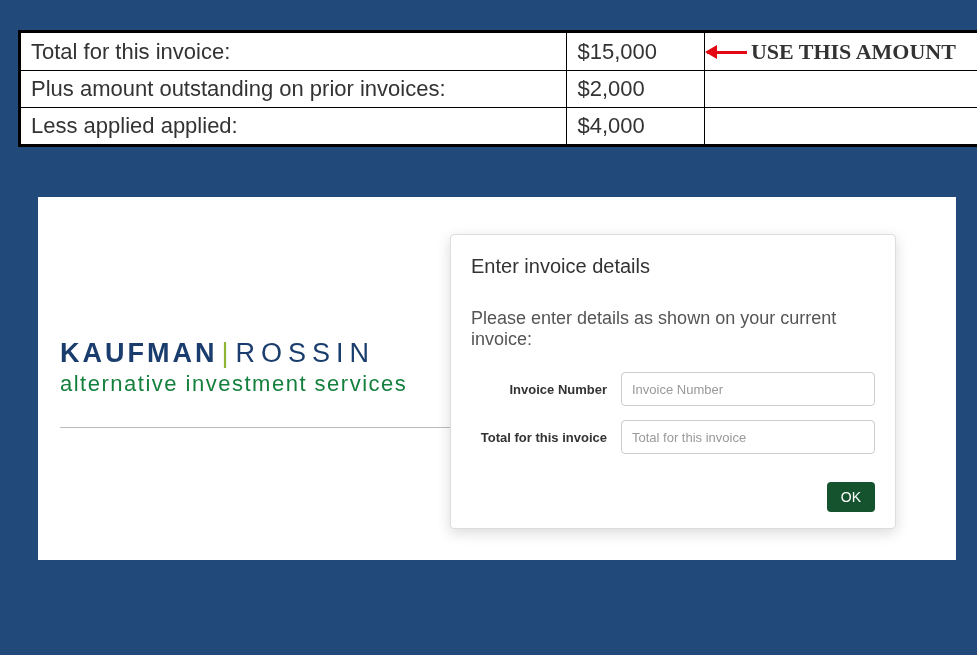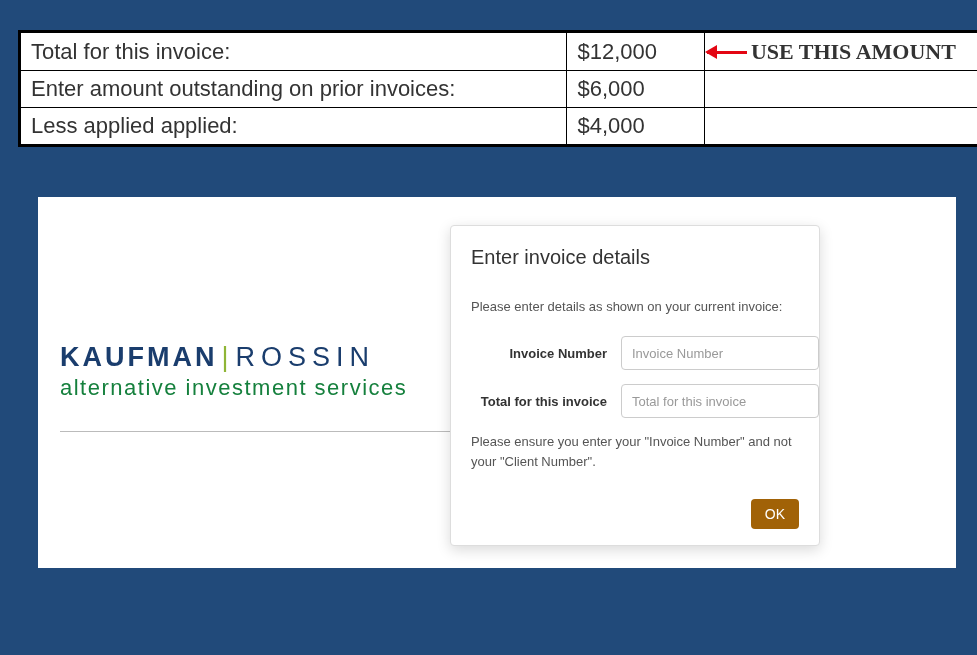--- a/index.html
+++ b/index.html
@@ -100,35 +100,35 @@
       font-weight: 300;
     }
     .brand-underline {
       height: 1px;
       background: #bbb;
       margin-top: 30px;
       width: 100%;
     }
 
     .dialog {
-      width: 370px;
+      width: 446px;
       border: 1px solid #ddd;
       border-radius: 4px;
       box-shadow: 0 4px 14px rgba(0,0,0,0.15);
       padding: 20px 20px 16px 20px;
       background: #fff;
     }
     .dialog-title {
       font-size: 20px;
       color: #333;
       margin-bottom: 30px;
       font-weight: 400;
     }
     .dialog-intro {
-      font-size: 13px;
+      font-size: 18px;
       color: #555;
       margin-bottom: 22px;
     }
     .form-row {
       display: flex;
       align-items: center;
       margin-bottom: 14px;
     }
     .form-label {
       flex: 0 0 150px;
@@ -155,47 +155,47 @@
       color: #555;
       margin-top: 14px;
       line-height: 1.5;
     }
     .dialog-footer {
       display: flex;
       justify-content: flex-end;
       margin-top: 28px;
     }
     .ok-btn {
-      background: #a16207;
+      background: #14532d;
       color: #fff;
       border: none;
       border-radius: 4px;
       padding: 7px 14px;
       font-size: 14px;
       cursor: pointer;
     }
   </style>
 </head>
 <body>
 
 <table class="invoice-table">
   <tbody>
       <tr>
     <td class="col-label">Total for this invoice:</td>
-    <td class="col-amount">$12,000</td>
+    <td class="col-amount">$15,000</td>
     <td class="col-note">
       <span class="arrow-wrap">
         <span class="arrow"></span>
         <span class="note-text">USE THIS AMOUNT</span>
       </span>
     </td>
   </tr>
   <tr>
-    <td class="col-label">Enter amount outstanding on prior invoices:</td>
-    <td class="col-amount">$6,000</td>
+    <td class="col-label">Plus amount outstanding on prior invoices:</td>
+    <td class="col-amount">$2,000</td>
     <td class="col-note"></td>
   </tr>
   <tr>
     <td class="col-label">Less applied applied:</td>
     <td class="col-amount">$4,000</td>
     <td class="col-note"></td>
   </tr>
 </tbody>
   </table>
 
@@ -216,20 +216,19 @@
     <div class="form-row">
       <label class="form-label">Invoice Number</label>
       <input class="form-input" type="text" placeholder="Invoice Number" style="">
     </div>
 
     <div class="form-row">
       <label class="form-label">Total for this invoice</label>
       <input class="form-input" type="text" placeholder="Total for this invoice" style="">
     </div>
 
-    <p class="dialog-note">Please ensure you enter your "Invoice Number" and not your "Client Number".</p>
 
     <div class="dialog-footer">
       <button class="ok-btn">OK</button>
     </div>
   </div>
 
 </div>
 
 </body></html>

